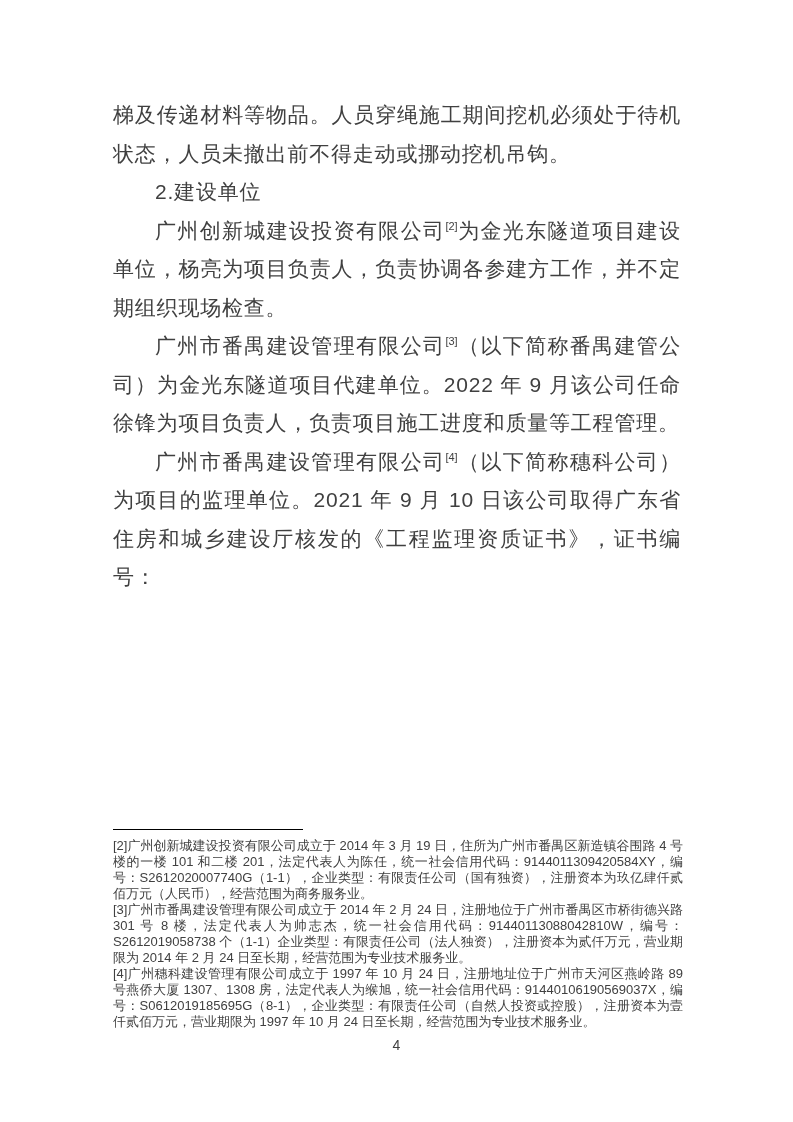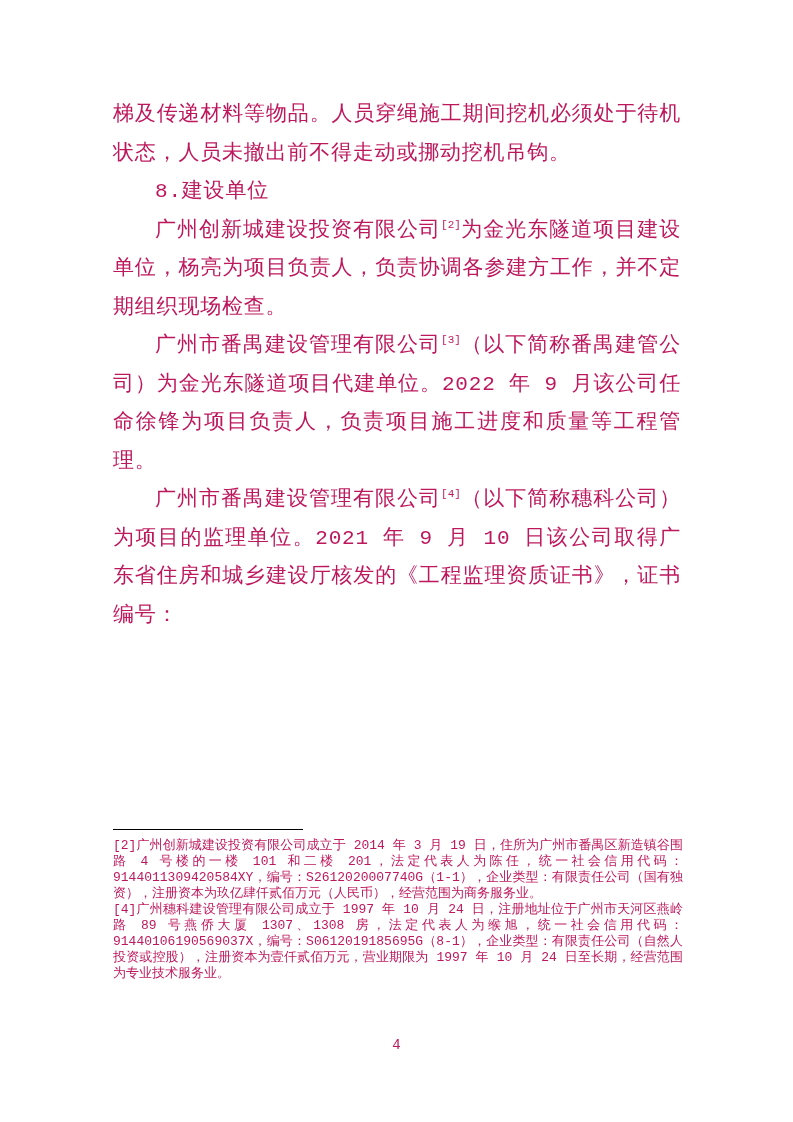--- a/index.html
+++ b/index.html
@@ -2,22 +2,22 @@
 <html><head>
 <meta charset="utf-8">
 <style>
   html, body { margin: 0; padding: 0; background: #e8e8e8; }
   .page {
     position: relative;
     width: 793px;
     height: 1122px;
     margin: 0 auto;
     background: #ffffff;
-    font-family: Liberation Mono, monospace;
-    color: #be185d;
+    font-family: Liberation Sans, sans-serif;
+    color: #404040;
     overflow: hidden;
   }
   .body-text {
     position: absolute;
     left: 113px;
     top: 96px;
     width: 568px;
     font-size: 21px;
     line-height: 38.5px;
     text-align: justify;
@@ -57,27 +57,28 @@
     font-size: 14px;
   }
 </style>
 </head>
 <body>
 
 <div class="page">
 
   <div class="body-text">
     <p class="no-indent"><span>梯及传递材料等物品。人员穿绳施工期间挖机必须处于待机状态，人员未撤出前不得走动或挪动挖机吊钩。</span></p>
-    <p><span>8.建设单位</span></p>
+    <p><span>2.建设单位</span></p>
     <p><span>广州创新城建设投资有限公司</span><sup class="fnref">[2]</sup><span>为金光东隧道项目建设单位，杨亮为项目负责人，负责协调各参建方工作，并不定期组织现场检查。</span></p>
     <p><span>广州市番禺建设管理有限公司</span><sup class="fnref">[3]</sup><span>（以下简称番禺建管公司）为金光东隧道项目代建单位。2022 年 9 月该公司任命徐锋为项目负责人，负责项目施工进度和质量等工程管理。</span></p>
     <p><span>广州市番禺建设管理有限公司</span><sup class="fnref">[4]</sup><span>（以下简称穗科公司）为项目的监理单位。2021 年 9 月 10 日该公司取得广东省住房和城乡建设厅核发的《工程监理资质证书》，证书编号：</span></p>
   </div>
 
   <div class="footnotes">
     <div class="fn-sep"></div>
     <p><span>[2]</span><span>广州创新城建设投资有限公司成立于 2014 年 3 月 19 日，住所为广州市番禺区新造镇谷围路 4 号楼的一楼 101 和二楼 201，法定代表人为陈任，统一社会信用代码：9144011309420584XY，编号：S2612020007740G（1-1），企业类型：有限责任公司（国有独资），注册资本为玖亿肆仟贰佰万元（人民币），经营范围为商务服务业。</span></p>
+    <p><span>[3]</span><span>广州市番禺建设管理有限公司成立于 2014 年 2 月 24 日，注册地位于广州市番禺区市桥街德兴路 301 号 8 楼，法定代表人为帅志杰，统一社会信用代码：91440113088042810W，编号：S2612019058738 个（1-1）企业类型：有限责任公司（法人独资），注册资本为贰仟万元，营业期限为 2014 年 2 月 24 日至长期，经营范围为专业技术服务业。</span></p>
     <p><span>[4]</span><span>广州穗科建设管理有限公司成立于 1997 年 10 月 24 日，注册地址位于广州市天河区燕岭路 89 号燕侨大厦 1307、1308 房，法定代表人为缑旭，统一社会信用代码：91440106190569037X，编号：S0612019185695G（8-1），企业类型：有限责任公司（自然人投资或控股），注册资本为壹仟贰佰万元，营业期限为 1997 年 10 月 24 日至长期，经营范围为专业技术服务业。</span></p>
   </div>
 
   <div class="page-number">4</div>
 
 </div>
 
 </body></html>

